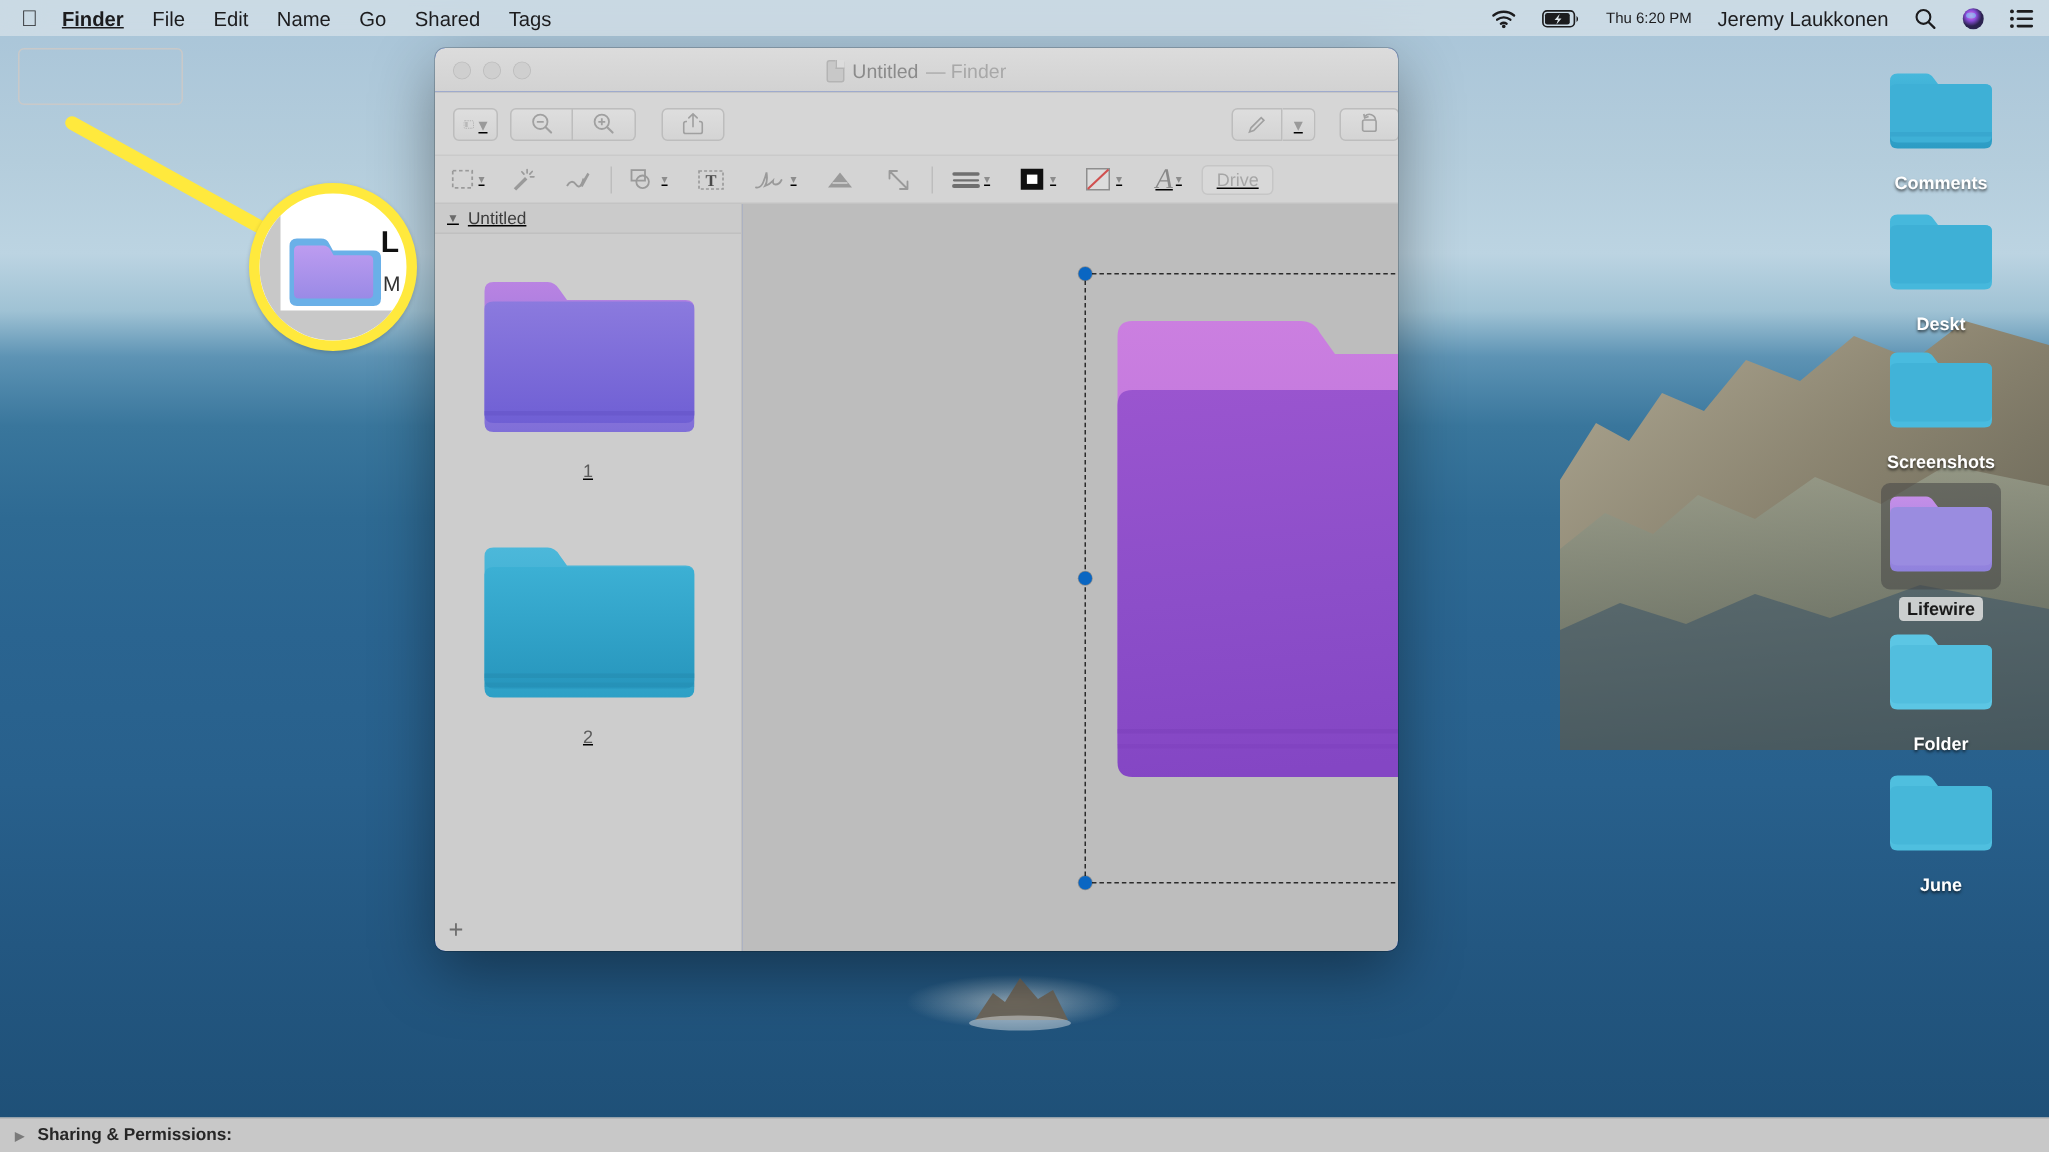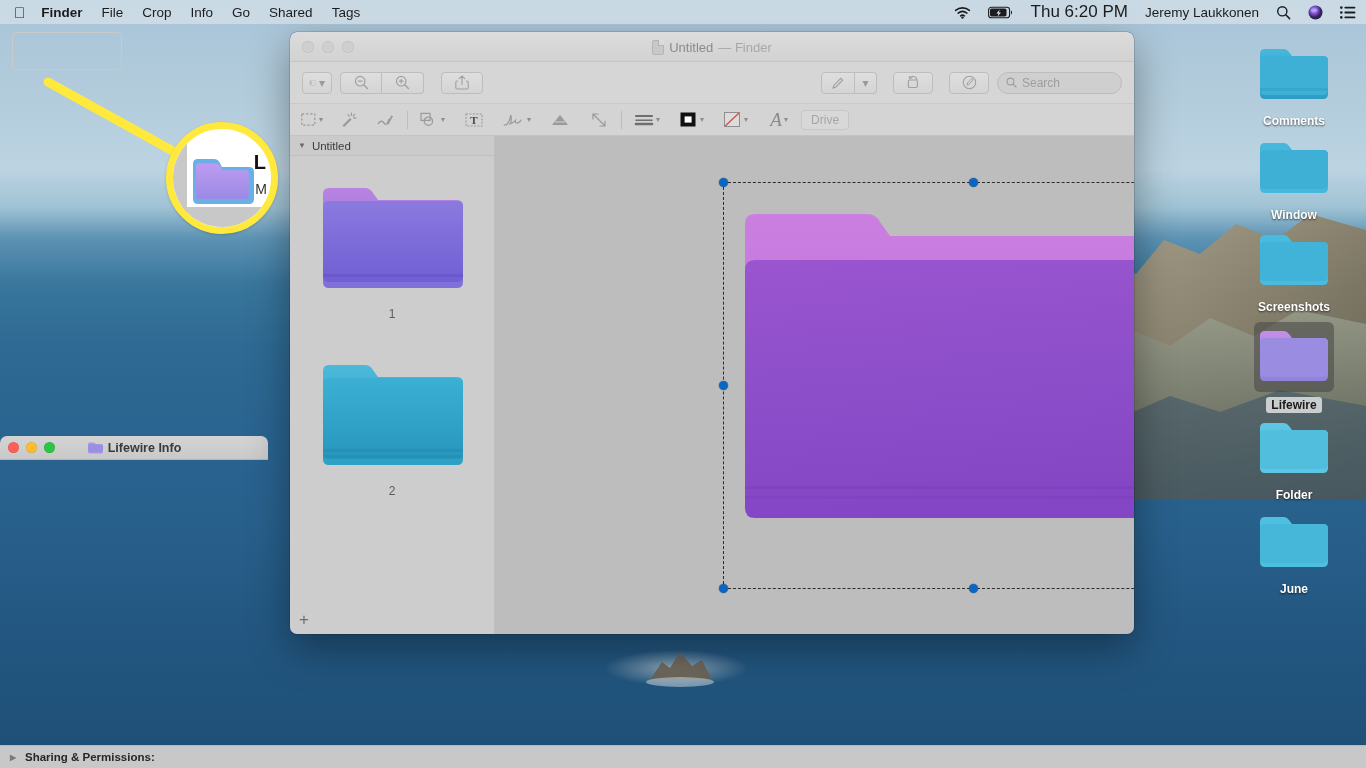--- a/index.html
+++ b/index.html
@@ -44,47 +44,48 @@
     position:absolute; top:0; left:0; width:1366px; height:24px;
     background:rgba(222,230,235,.62);
     backdrop-filter:blur(14px);
     display:flex; align-items:center;
     color:#1c1c1e;
     font-size:13.5px;
     z-index:60;
   }
   #menubar .apple { margin-left:14px; margin-right:16px; font-size:15px; line-height:1; }
   #menubar .mi { margin-right:19px; white-space:nowrap; }
-  #menubar .mi.bold { font-weight:bold; }
+  #menubar .mi.bold { font-weight:bold;text-decoration:underline; }
   #menubar .right { margin-left:auto; display:flex; align-items:center; padding-right:10px; }
   #menubar .right > * { margin-left:17px; display:flex; align-items:center; }
-  .mb-clock { font-size:17px; }
+  .mb-clock { font-size:10px; }
   .mb-user { font-size:13.5px; }
 
   
   .win { position:absolute; border-radius:7px; overflow:hidden;
          box-shadow:0 14px 42px rgba(0,0,0,.38), 0 0 0 .5px rgba(0,0,0,.25); }
 
   
   #bgwin {
     left:560px; top:100px; width:506px; height:436px;
     background:#d6d6d6;
     border-radius:7px;
     box-shadow:0 10px 34px rgba(0,0,0,.30), 0 0 0 .5px rgba(0,0,0,.2);
     z-index:18;
   }
   #bgwin .bw-top { height:24px; background:#d2d2d2; border-bottom:1px solid #c2c2c2; }
   #bgwin .bw-box { position:absolute; left:12px; top:32px; width:110px; height:38px;
                    border:1px solid #c9c9c9; border-radius:4px; }
 
   
   #preview {
-    left:290px; top:32px; width:844px; height:602px;
+    left:290px; top:32px; width:642px; height:602px;
     background:#1d4ed8;
     z-index:20;
+    text-decoration:underline;
   }
   #pv-titlebar {
     height:30px; background:linear-gradient(180deg,#dcdcdc,#d2d2d2);
     display:flex; align-items:center; position:relative;
     border-bottom:1px solid #c6c6c6;
   }
   .traffic { display:flex; gap:8px; margin-left:12px; }
   .tl { width:12px; height:12px; border-radius:50%; }
   .tl.inactive { background:#cfcfcf; box-shadow:inset 0 0 0 .5px rgba(0,0,0,.10); }
   .tl.red { background:#ff5f57; box-shadow:inset 0 0 0 .5px rgba(0,0,0,.12); }
@@ -241,22 +242,22 @@
   <svg id="islet" viewBox="0 0 80 48">
     <path d="M10,40 L22,22 L30,28 L40,12 L52,26 L62,20 L72,40 Z" fill="#6d6354" opacity="0.9"></path>
     <ellipse cx="40" cy="42" rx="34" ry="5" fill="#e8eef0" opacity="0.45"></ellipse>
   </svg>
 </div>
 
 <div id="menubar">
   <span class="apple"></span>
   <span class="mi bold">Finder</span>
   <span class="mi">File</span>
-  <span class="mi">Crop</span>
-  <span class="mi">Info</span>
+  <span class="mi">Edit</span>
+  <span class="mi">Name</span>
   <span class="mi">Go</span>
   <span class="mi">Shared</span>
   <span class="mi">Tags</span>
 
   <div class="right">
     <span>
       <svg width="17" height="13" viewBox="0 0 17 13">
           <g fill="none" stroke="#1c1c1e" stroke-width="1.6" stroke-linecap="round">
         <path d="M1.6 4.3a11 11 0 0 1 13.8 0"></path>
             <path d="M4.1 7.1a7.2 7.2 0 0 1 8.8 0"></path>
@@ -326,21 +327,21 @@
   <span class="lbl">Comments</span>
 </div>
 
 <div class="dicon" style="left:1246px; top:136px;">
   <span class="icwrap">
     <svg width="76" height="62" viewBox="0 0 76 62">
       <path d="M4,12 q0-5 5-5 h19 q3 0 5 3 l3 4 h31 q5 0 5 5 v33 q0 5-5 5 h-58 q-5 0-5-5 z" fill="#46b8dc"></path>
       <path d="M4,18 q0-4 5-4 h58 q5 0 5 4 v30 q0 5-5 5 h-58 q-5 0-5-5 z" fill="#3eb0d6"></path>
       </svg>
   </span>
-  <span class="lbl">Window</span>
+  <span class="lbl">Deskt</span>
 </div>
 
 <div class="dicon" style="left:1246px; top:228px;">
   <span class="icwrap">
     <svg width="76" height="62" viewBox="0 0 76 62">
       <path d="M4,12 q0-5 5-5 h19 q3 0 5 3 l3 4 h31 q5 0 5 5 v33 q0 5-5 5 h-58 q-5 0-5-5 z" fill="#49bbdf"></path>
       <path d="M4,18 q0-4 5-4 h58 q5 0 5 4 v30 q0 5-5 5 h-58 q-5 0-5-5 z" fill="#41b3d8"></path>
       </svg>
   </span>
   <span class="lbl">Screenshots</span>
@@ -635,34 +636,20 @@
 
         <span class="handle" style="left:-5px; bottom:-5px;"></span>
         <span class="handle" style="left:calc(50% - 5px); bottom:-5px;"></span>
 
       </div>
     </div>
   </div>
 </div>
 
 <div id="info">
-  <div id="info-title">
-    <div class="traffic">
-      <span class="tl red"></span>
-      <span class="tl yellow"></span>
-      <span class="tl green"></span>
-    </div>
-    <div id="info-title-text">
-      <svg width="16" height="13" viewBox="0 0 16 13">
-        <path d="M1,3 q0-1.6 1.6-1.6 h4 q1 0 1.6 1 l.8 1.2 h5.4 q1.6 0 1.6 1.6 v5.6 q0 1.6-1.6 1.6 h-11.8 q-1.6 0-1.6-1.6 z" fill="#a89be6"></path>
-        <path d="M1,4.6 q0-1.4 1.6-1.4 h11.8 q1.6 0 1.6 1.4 v5.2 q0 1.6-1.6 1.6 h-11.8 q-1.6 0-1.6-1.6 z" fill="#9c8fe0"></path>
-      </svg>
-      <span>Lifewire Info</span>
-    </div>
-  </div>
 
   <div id="info-head">
     <svg width="40" height="33" viewBox="0 0 40 33">
       <defs>
           <linearGradient id="ihf" x1="0" y1="0" x2="0" y2="1">
             <stop offset="0%" stop-color="#a88fe6"></stop>
             <stop offset="100%" stop-color="#8f7fdd"></stop>
           </linearGradient>
         </defs>
       <path d="M2,7 q0-3 3-3 h10 q2.4 0 3.4 2.2 l1.4 2.8 h15 q3 0 3 3 v15 q0 3-3 3 h-30 q-3 0-3-3 z" fill="#5a9fd4"></path>

